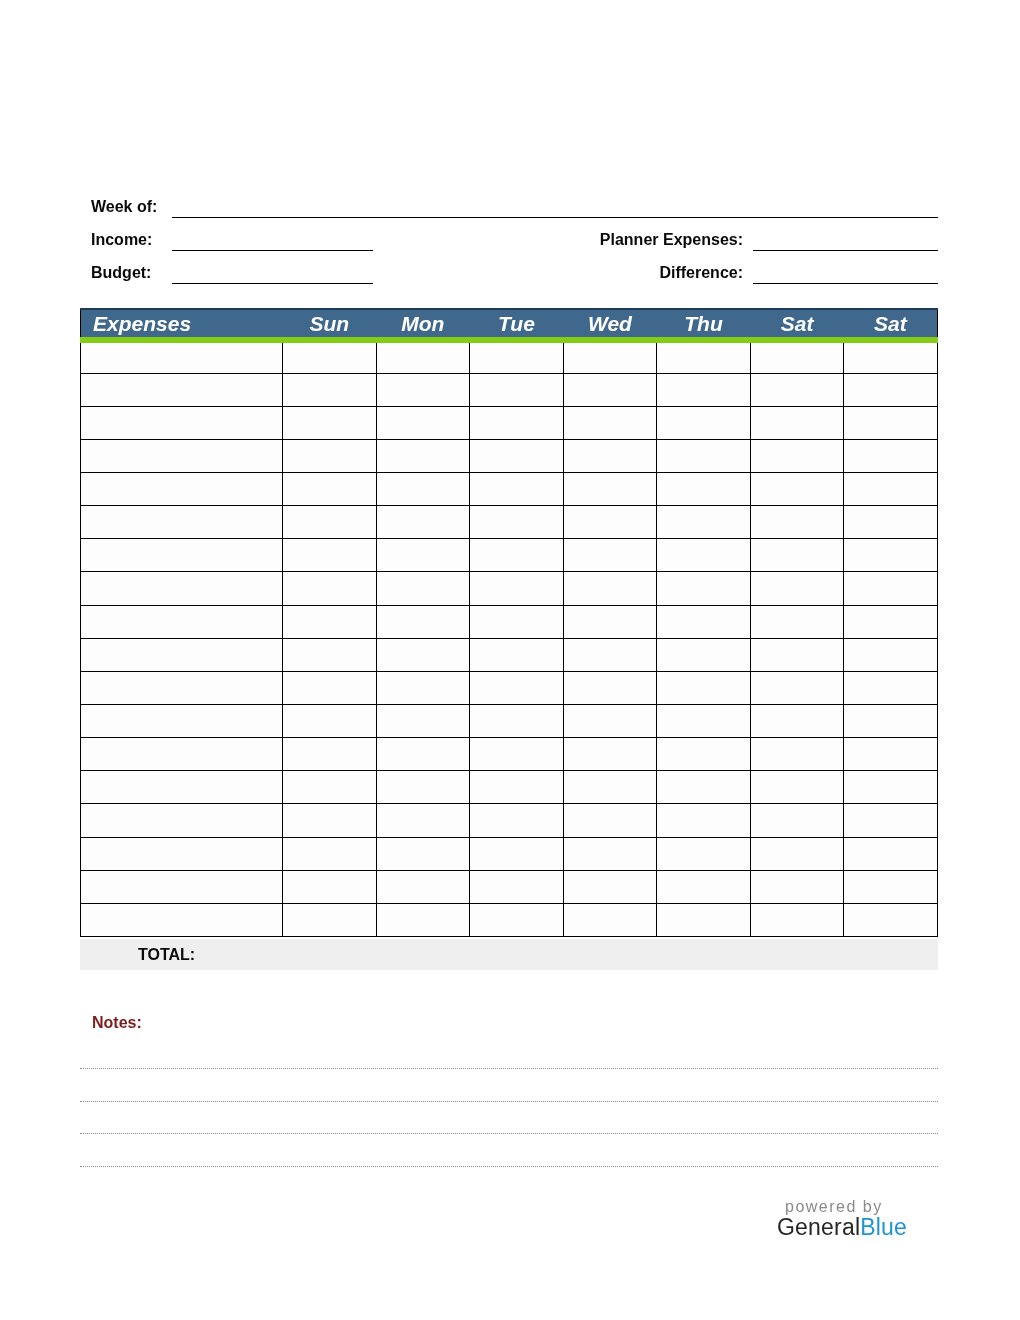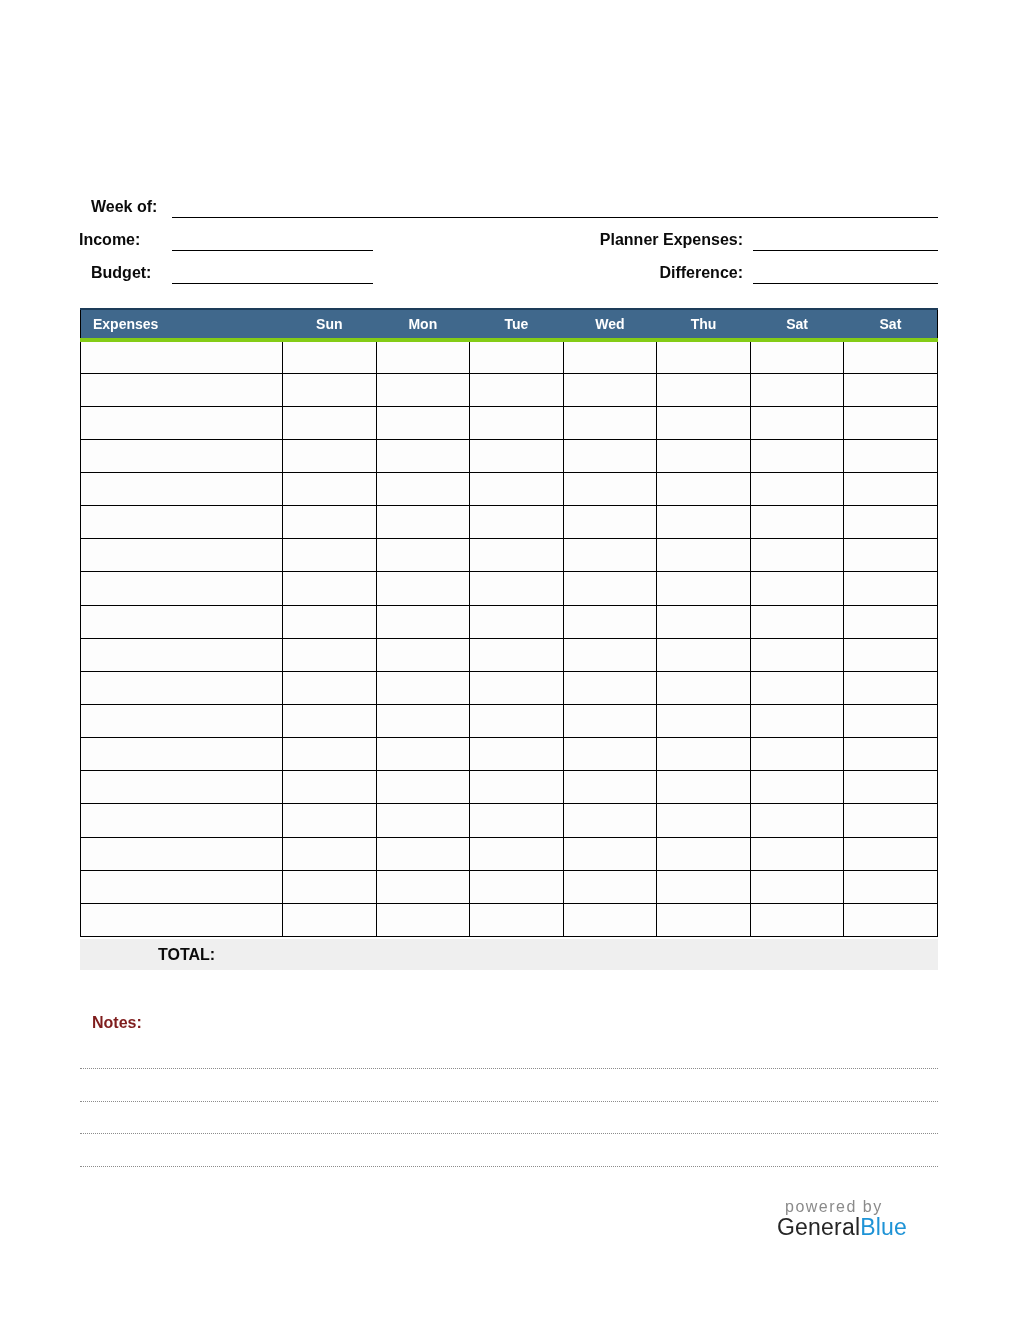--- a/index.html
+++ b/index.html
@@ -30,53 +30,53 @@
     font-size:16px;font-weight:700;color:#0b0b0b;
     white-space:nowrap;
   }
   .blank-line{
     position:absolute;height:0;
     border-bottom:1px solid var(--line-black);
   }
   
   .lbl-week{left:91px;top:198px;}
   .line-week{left:172px;top:217px;width:766px;}
-  .lbl-income{left:79px;top:231px;}
+  .lbl-income{left:91px;top:231px;}
   .line-income{left:172px;top:250px;width:201px;}
   .lbl-budget{left:91px;top:264px;}
   .line-budget{left:172px;top:283px;width:201px;}
   .lbl-actual{left:500px;top:231px;width:243px;text-align:right;}
   .line-actual{left:753px;top:250px;width:185px;}
   .lbl-diff{left:500px;top:264px;width:243px;text-align:right;}
   .line-diff{left:753px;top:283px;width:185px;}
 
   
   .budget-table-wrap{position:absolute;left:80px;top:308px;width:858px;}
   table.budget{
     width:858px;border-collapse:collapse;table-layout:fixed;
     border:1px solid #000;
     border-top:2px solid var(--header-top);
   }
   table.budget thead tr{height:31px;}
   table.budget thead th{
     background:var(--header-bg);
-    color:#fff;font-size:14px;font-weight:700;
-    border:none;border-bottom:4px solid #84cc16;
-    text-align:center;vertical-align:middle;
+    color:#fff;font-size:21px;font-weight:700;
+    border:none;border-bottom:6px solid #84cc16;
+    text-align:center;vertical-align:middle;font-style:italic;
   }
   table.budget thead th.col-expenses{text-align:left;padding-left:12px;}
   table.budget tbody tr{height:33.15px;}
   table.budget tbody td{
     border:1px solid #000;background:#fdfdfd;
   }
   .total-row{
     position:absolute;left:80px;top:939px;width:858px;height:31px;
     background:var(--total-bg);
     display:flex;align-items:center;
-    padding-left:78px;
+    padding-left:58px;
     font-size:16px;font-weight:700;color:#0b0b0b;
   }
   
   .notes-label{
     position:absolute;left:92px;top:1014px;
     font-size:16px;font-weight:700;color:#7f1d1d;
   }
   .note-line{
     position:absolute;left:80px;width:858px;height:0;
     border-top:1px dotted #8c8c8c;

